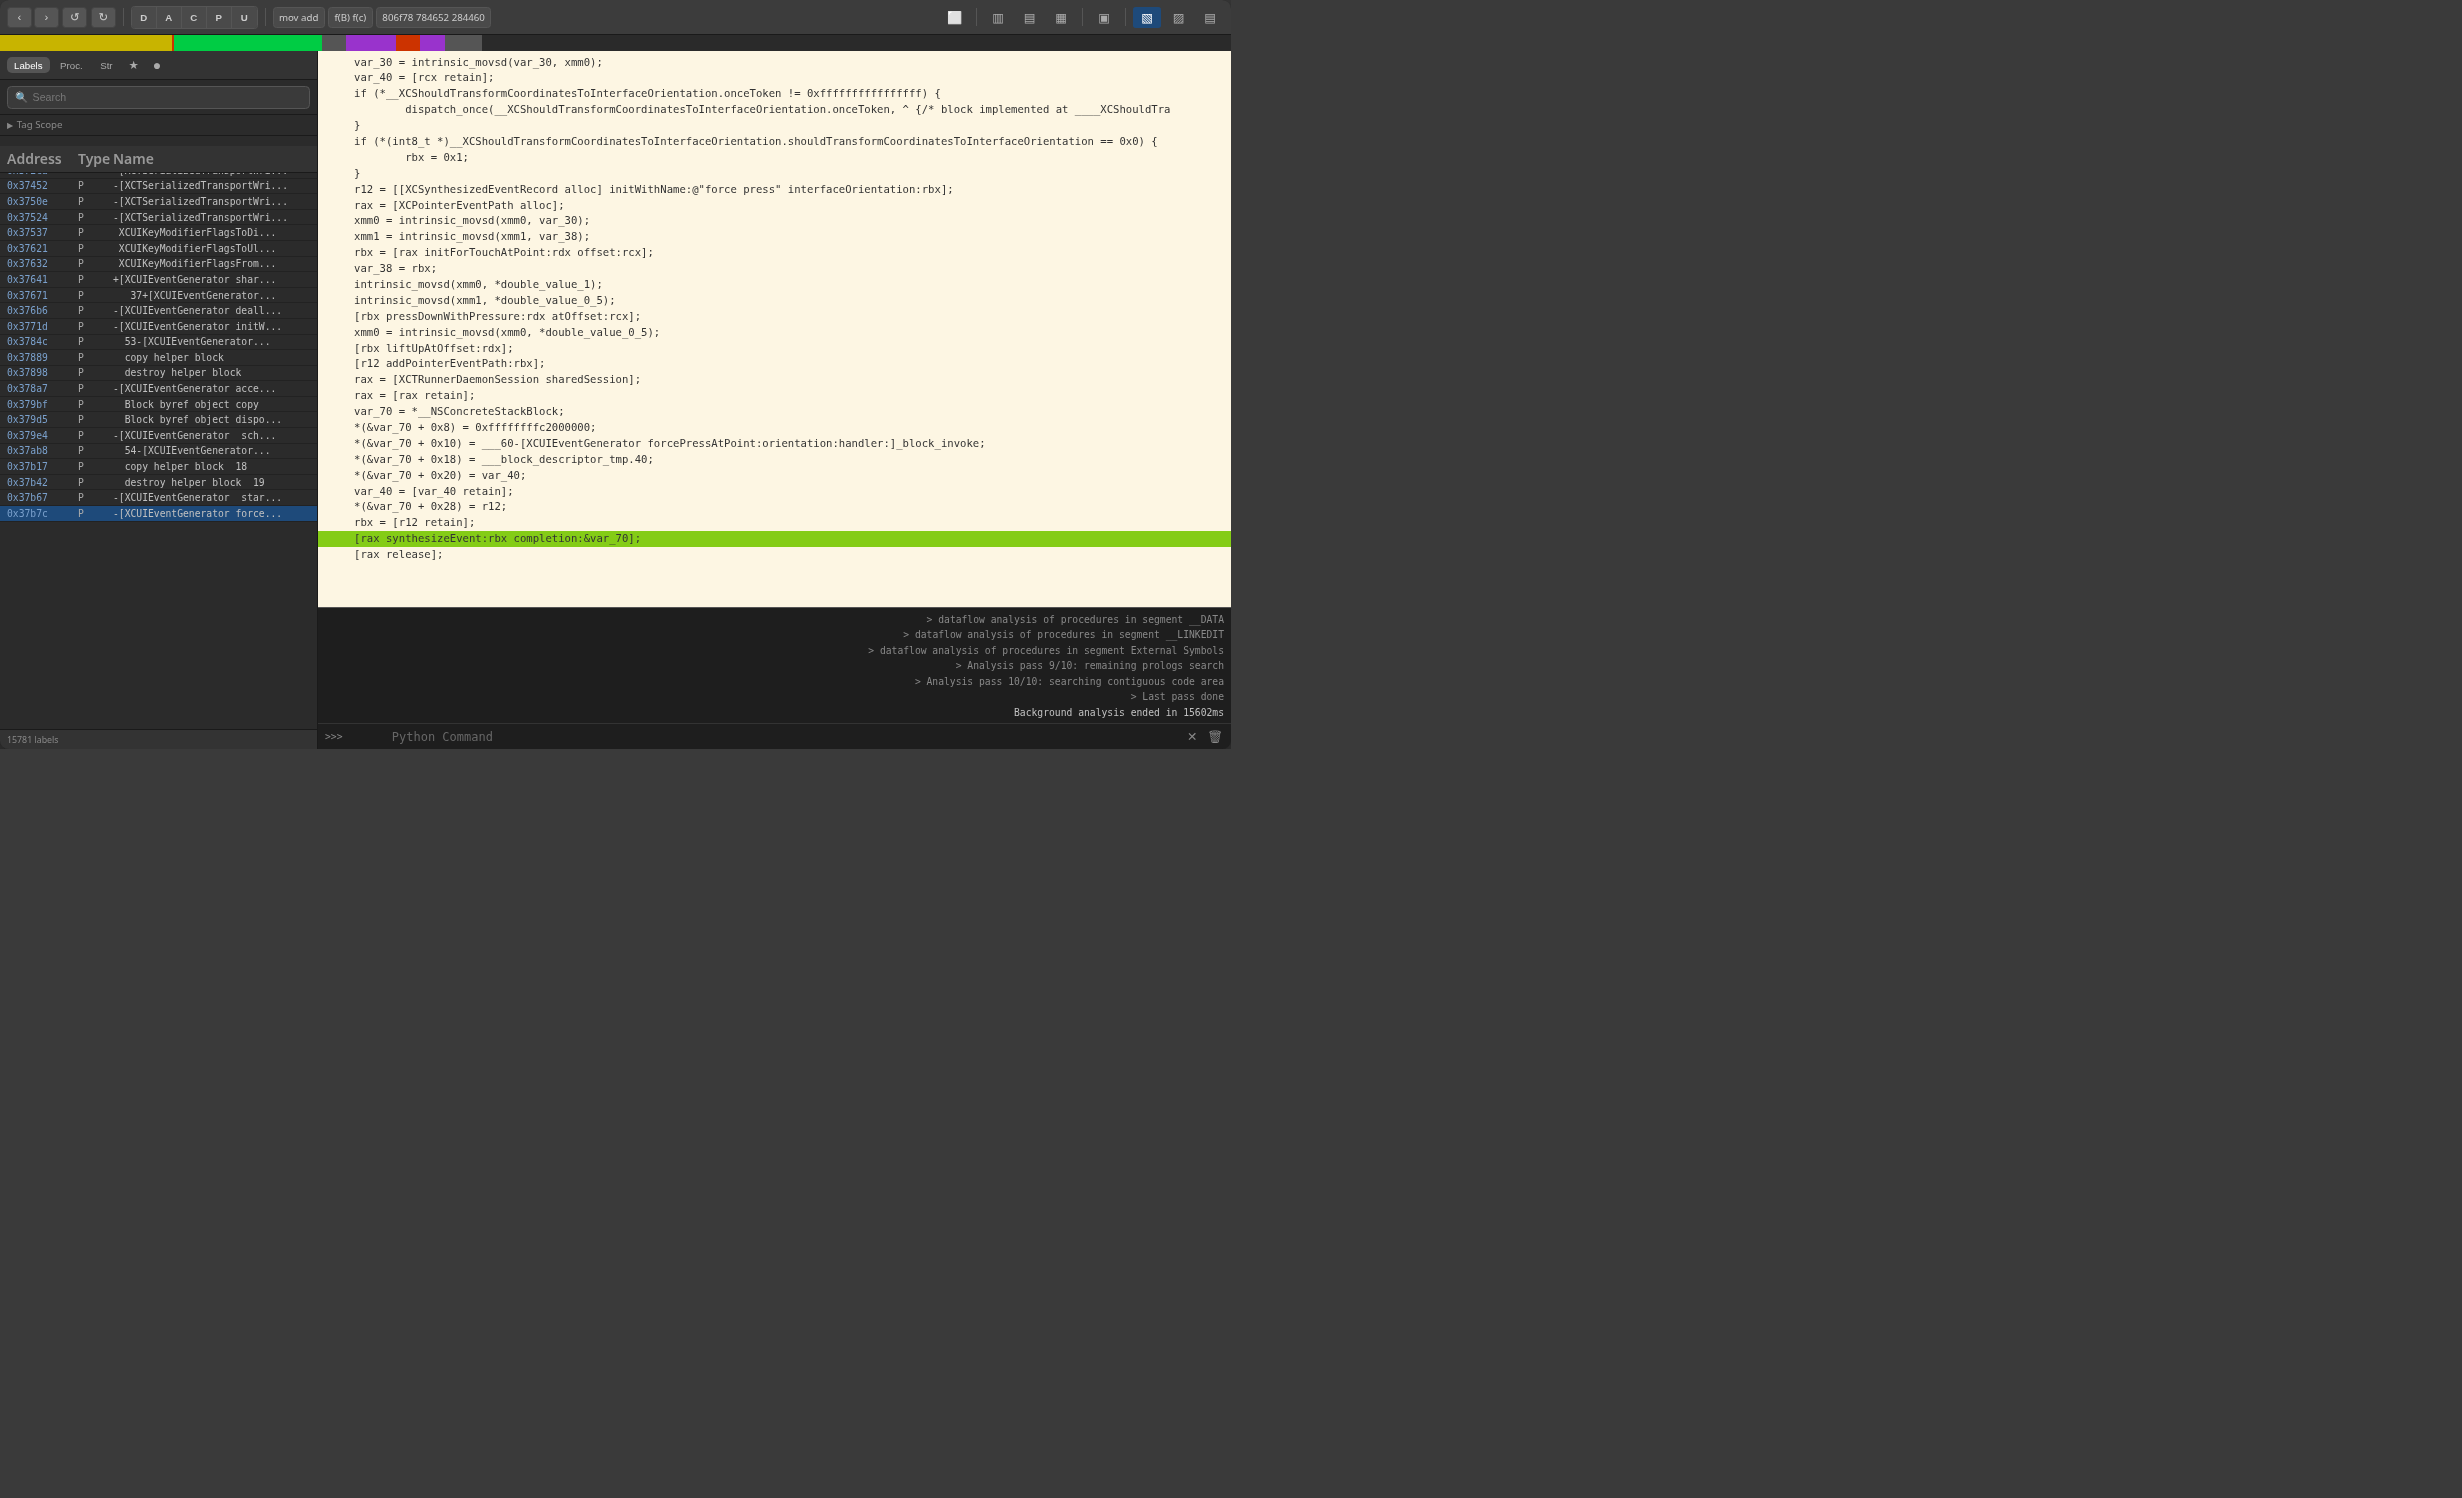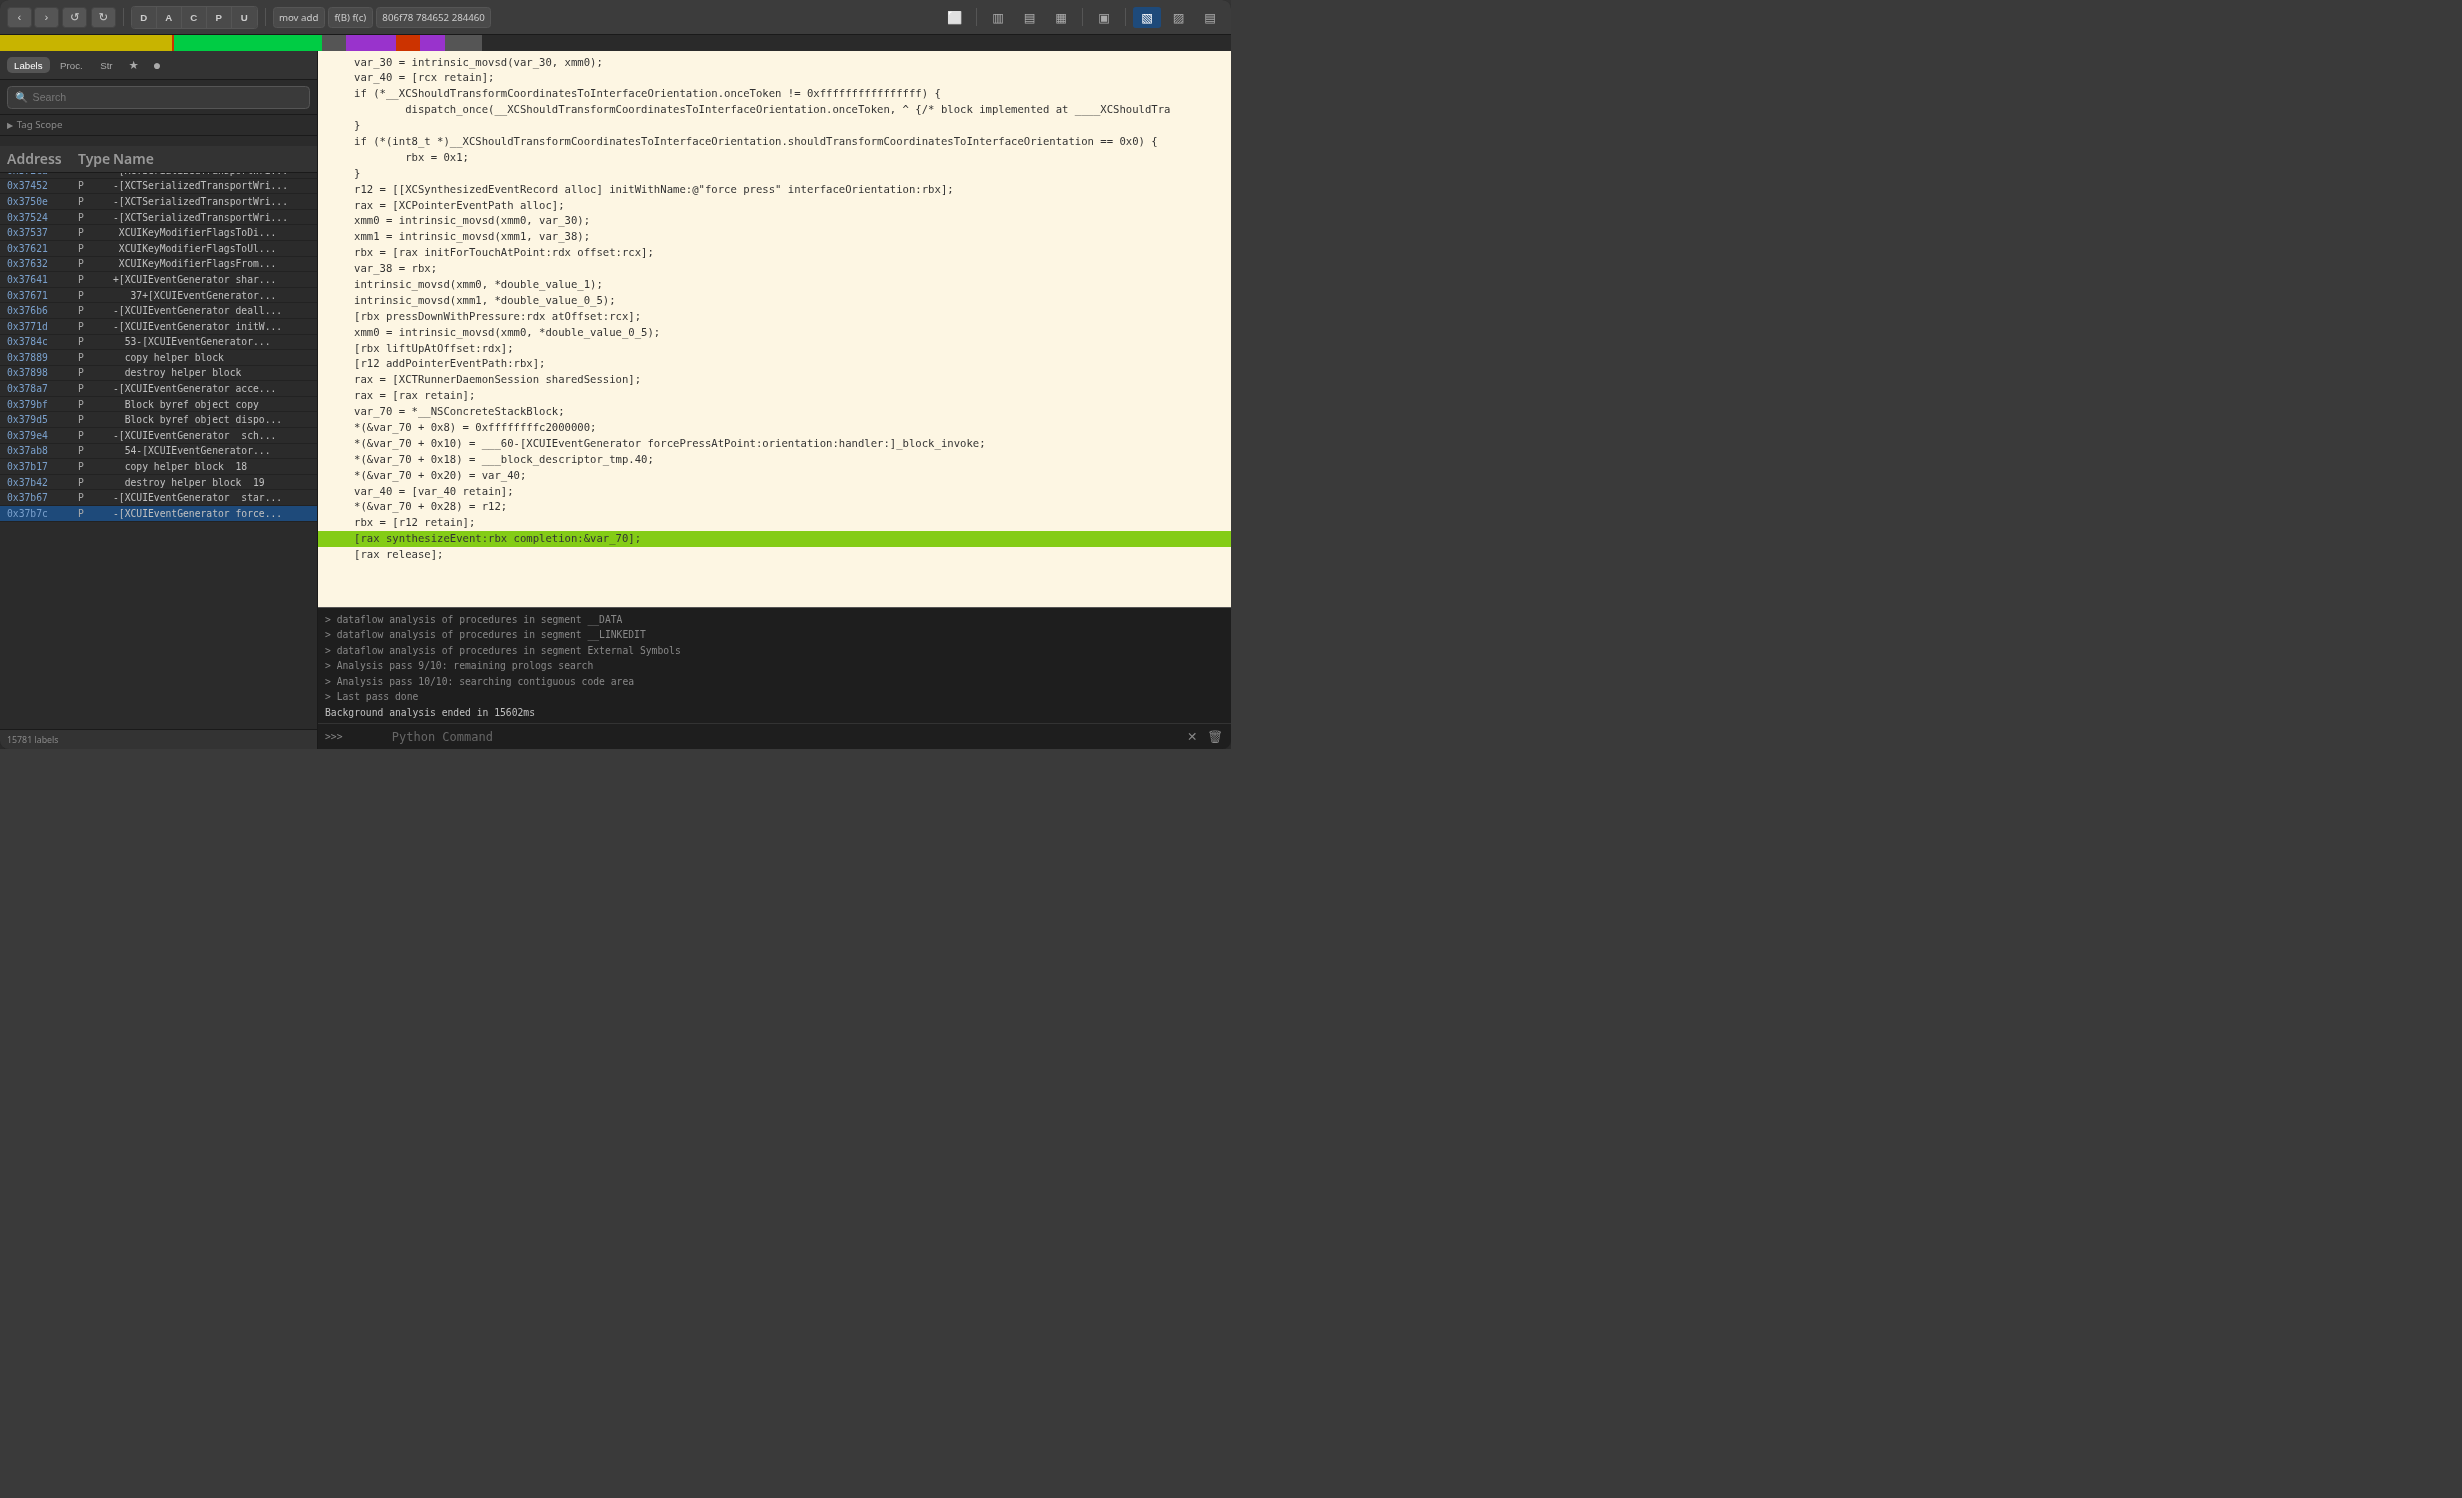--- a/index.html
+++ b/index.html
@@ -314,20 +314,21 @@
       background: #1e1e1e;
       border-top: 1.8px solid #555;
       display: flex;
       flex-direction: column;
       flex-shrink: 0;
     }
     .console-content {
       flex: 1;
       overflow-y: auto;
       padding: 3.5px 7px;
+      text-align: right;
     }
     .console-content::-webkit-scrollbar { width: 5.3px; }
     .console-content::-webkit-scrollbar-thumb { background: #555; border-radius: 2.7px; }
     .console-line {
       font-family: 'SF Mono', 'Menlo', monospace;
       font-size: 9.7px;
       color: #c0c0c0;
       line-height: 1.6;
       white-space: pre;
     }

